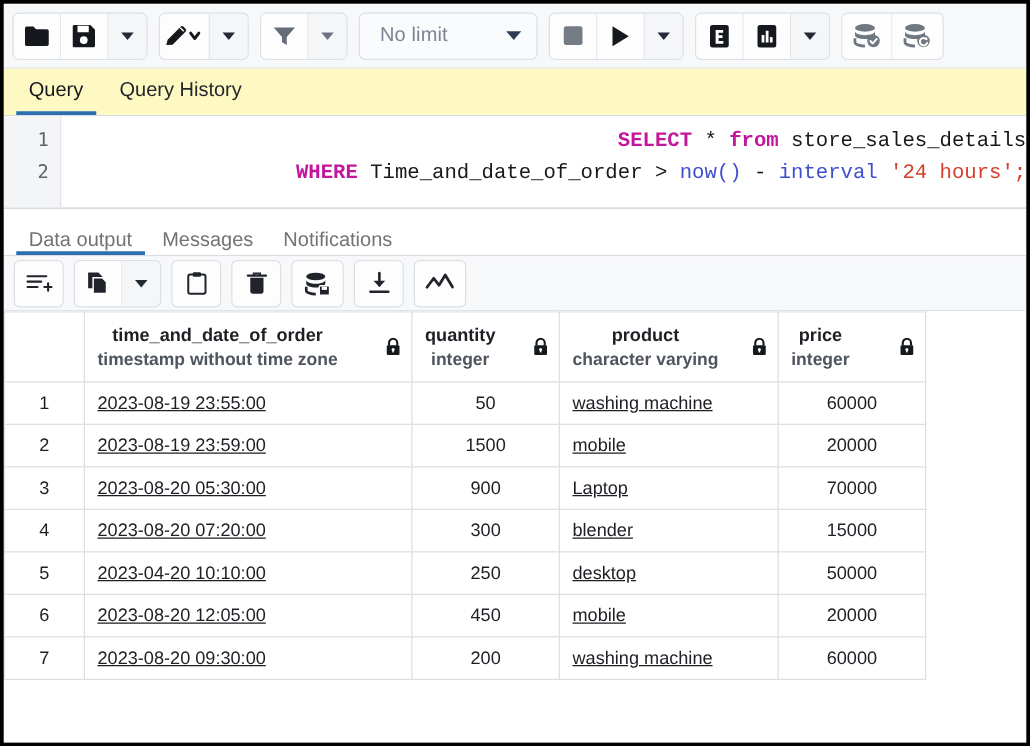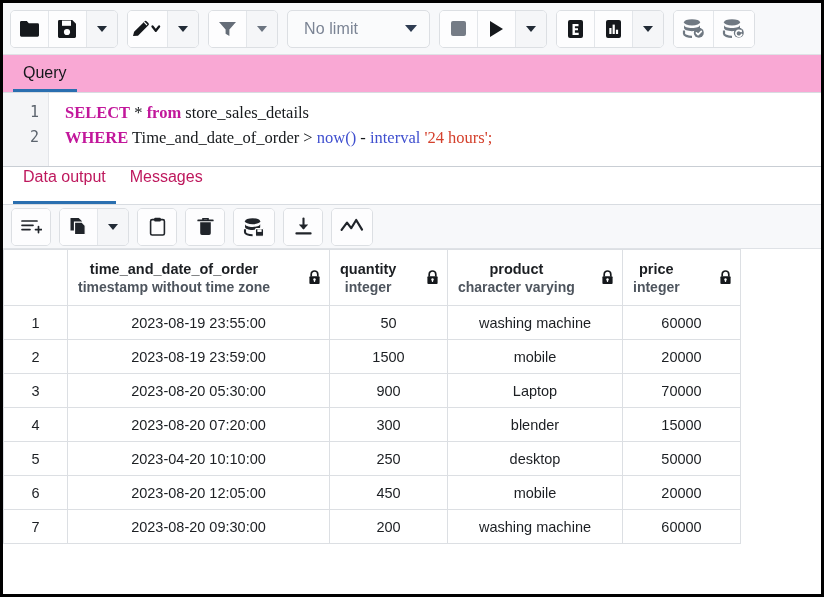--- a/index.html
+++ b/index.html
@@ -80,21 +80,21 @@
     width: 0; height: 0;
     border-left: 5px solid transparent;
     border-right: 5px solid transparent;
     border-top: 6px solid #222b36;
   }
 
   
   .qtabs {
     flex: 0 0 38px;
     height: 38px;
-    background: #f9a8d4;
+    background: #fef9c3;
     border-bottom: 1px solid #d8dce1;
     display: flex;
     align-items: flex-end;
     padding-left: 10px;
     gap: 9px;
   }
   .qtab {
     font-size: 16px;
     color: #23272c;
     padding: 4px 10px 8px 10px;
@@ -127,48 +127,49 @@
   .gutter div {
     font-family: "DejaVu Sans Mono", monospace;
     font-size: 15px;
     line-height: 25px;
     color: #5c646e;
     padding-right: 9px;
   }
   .code {
     flex: 1 1 auto;
     padding: 7px 0 0 16px;
-    font-family: Liberation Serif, serif;
+    font-family: Liberation Mono, monospace;
     font-size: 16.5px;
     line-height: 25px;
     white-space: pre;
     color: #1d2023;
     overflow: hidden;
+    text-align: right;
   }
   .k  { color: #c2179b; font-weight: bold; }  
   .id { color: #16191c; }
   .fn { color: #3f4fcf; }
   .st { color: #d4402c; }
   .op { color: #16191c; }
 
   
   .otabs {
     flex: 0 0 38px;
     height: 38px;
     background: #ffffff;
     border-bottom: 1px solid #d8dce1;
     display: flex;
     align-items: flex-end;
     padding-left: 10px;
     gap: 4px;
   }
   .otab {
     font-size: 16px;
-    color: #be185d;
-    padding: 4px 10px 16px 10px;
+    color: #737373;
+    padding: 4px 10px 0 10px;
     cursor: pointer;
     border-bottom: 3px solid transparent;
     line-height: 1;
   }
   .otab.active { border-bottom-color: #2a6fb0; }
 
   
   .rtoolbar {
     flex: 0 0 44px;
     height: 44px;
@@ -233,21 +234,21 @@
     padding: 0 10px;
     white-space: nowrap;
   }
   td.rn {
     width: 64px;
     text-align: center;
     color: #30343a;
     border-left: 1px solid #dcdfe3;
   }
   td.num { text-align: center; }
-  td.txt { text-align: center; }
+  td.txt { text-align: left; text-decoration: underline; }
 </style>
 </head>
 <body>
 
 <div id="app">
 
   <div class="toolbar">
 
     <div class="btn-group">
       <button class="tb-btn">
@@ -351,34 +352,36 @@
           <path d="M19.2 13.4a3 3 0 1 0 .5 3" stroke="#ffffff" stroke-width="1.6" fill="none" stroke-linecap="round"></path>
           <path d="M19.6 11.4l.1 2.3-2.3-.2z" fill="#ffffff"></path>
         </svg>
       </button>
     </div>
 
   </div>
 
   <div class="qtabs">
     <div class="qtab active">Query</div>
+    <div class="qtab">Query History</div>
   </div>
 
   <div class="editor">
     <div class="gutter">
       <div>1</div>
       <div>2</div>
     </div>
     <div class="code"><span class="k">SELECT</span><span class="op"> * </span><span class="k">from</span><span class="id"> store_sales_details</span>
 <span class="k">WHERE</span><span class="id"> Time_and_date_of_order </span><span class="op">&gt;</span><span class="fn"> now()</span><span class="op"> - </span><span class="fn">interval</span><span class="st"> '24 hours'</span><span class="st">;</span></div>
   </div>
 
   <div class="otabs">
     <div class="otab active">Data output</div>
     <div class="otab">Messages</div>
+    <div class="otab">Notifications</div>
   </div>
 
   <div class="rtoolbar">
 
     <div class="btn-group">
       <button class="tb-btn">
         <svg width="21" height="17" viewBox="0 0 21 17">
           <path d="M1 3h15M1 7.3h11M1 11.6h8" stroke="#20242a" stroke-width="1.7" stroke-linecap="round"></path>
           <path d="M14.5 11.6h6M17.5 8.6v6" stroke="#20242a" stroke-width="1.7" stroke-linecap="round"></path>
         </svg>

